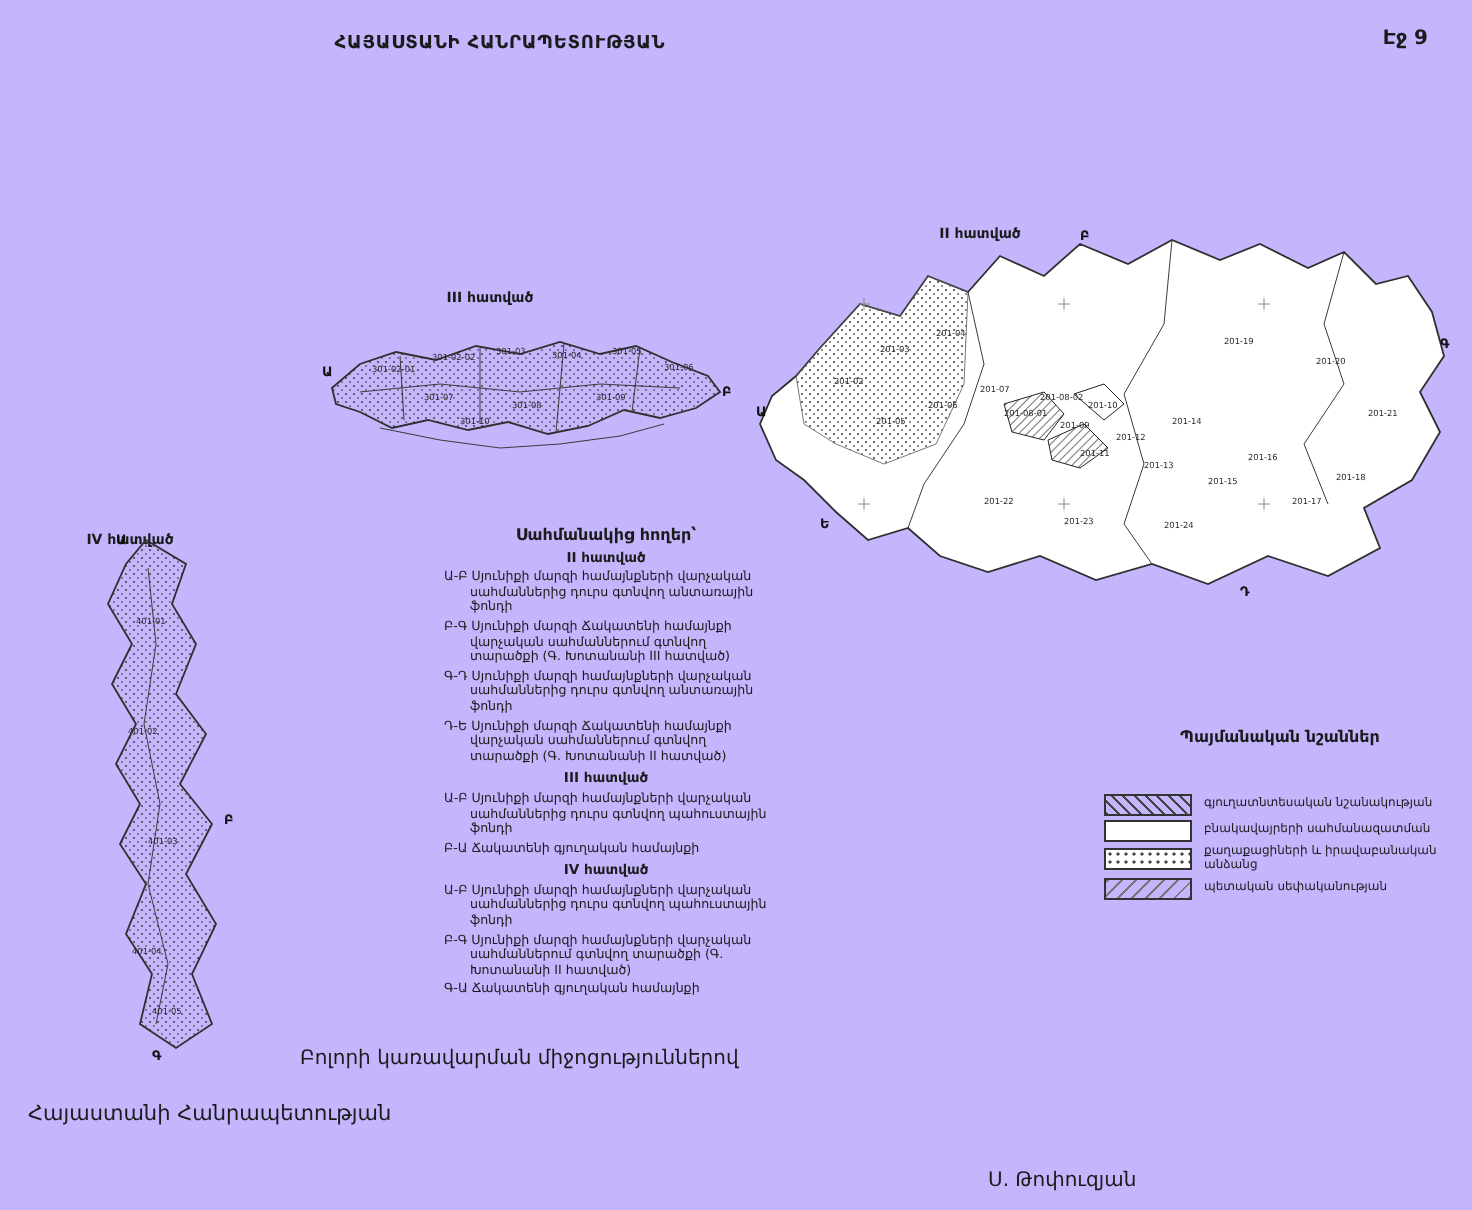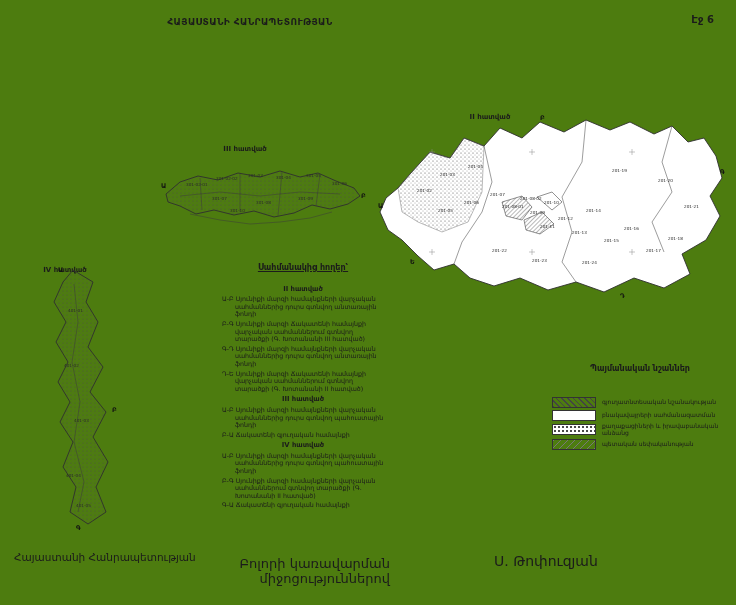--- a/index.html
+++ b/index.html
@@ -1,16 +1,16 @@
 <!DOCTYPE html>
 <html><head>
 <meta charset="utf-8">
 <style>
   html,body{margin:0;padding:0;background:#e8e8e6;}
-  .page{position:relative;width:736px;height:605px;background:#4d7c0f;color:#1b1b1b;
+  .page{position:relative;width:736px;height:605px;background:#c4b5fd;color:#1b1b1b;
         font-family:"DejaVu Sans",sans-serif;overflow:hidden;margin:0 auto;}
   
   .title{position:absolute;left:30px;top:16px;width:440px;text-align:center;
          font-size:9px;font-weight:bold;line-height:12.5px;letter-spacing:.4px;}
   .page-num{position:absolute;right:22px;top:14px;font-size:10px;font-weight:bold;}
   
   .sec-label{position:absolute;font-size:7px;font-weight:bold;}
   .sec-label.ii{left:440px;top:113px;width:100px;text-align:center;}
   .sec-label.iii{left:200px;top:145px;width:90px;text-align:center;}
   .sec-label.iv{left:30px;top:266px;width:70px;text-align:center;}
@@ -25,37 +25,37 @@
   .point-letters text{font-size:6.5px;font-weight:bold;fill:#111;}
   .outline{fill:#ffffff;stroke:#2f2f2f;stroke-width:0.9;}
   .outline.dots{fill:url(#pat-dots);}
   .sub{fill:url(#pat-dots);stroke:#555;stroke-width:0.4;}
   .innerline{fill:none;stroke:#3a3a3a;stroke-width:0.5;}
   .cluster{fill:url(#pat-hatch);stroke:#222;stroke-width:0.5;}
   .cluster.plain{fill:#fff;}
   .cross{stroke:#888;stroke-width:0.5;}
   
   .adjacent{position:absolute;left:222px;top:264px;width:162px;font-size:6.3px;line-height:7.6px;}
-  .adj-heading{text-align:center;font-weight:bold;font-size:8px;margin-bottom:14px;text-decoration:underline;}
+  .adj-heading{text-align:center;font-weight:bold;font-size:8px;margin-bottom:4px;}
   .adj-group-title{text-align:center;font-weight:bold;font-size:6.8px;margin:4px 0 2px;}
   .adj-item{padding-left:13px;text-indent:-13px;margin-bottom:2px;}
   
   .legend{position:absolute;left:552px;top:364px;width:176px;}
   .legend-title{font-size:8px;font-weight:bold;text-align:center;margin-bottom:24px;}
   .legend-row{display:flex;align-items:center;gap:6px;margin-bottom:2px;}
   .swatch{width:42px;height:9px;border:1px solid #333;flex:none;background:#fff;}
   .swatch[data-pattern="hatch"]{background:repeating-linear-gradient(45deg,#444 0 1px,transparent 1px 4px);}
   .swatch[data-pattern="blank"]{background:#fff;}
   .swatch[data-pattern="dots"]{background-image:radial-gradient(#444 0.7px,transparent 0.9px);background-size:4px 4px;}
   .swatch[data-pattern="hatch2"]{background:repeating-linear-gradient(-45deg,#777 0 1px,transparent 1px 5px);}
   .legend-label{font-size:6px;line-height:6.8px;}
   
-  .note{position:absolute;left:150px;top:556px;width:240px;text-align:right;font-size:13px;}
+  .note{position:absolute;left:150px;top:524px;width:240px;text-align:left;font-size:10px;}
   .footer-left{position:absolute;left:14px;top:549px;font-size:10.5px;line-height:16.5px;}
-  .signature{position:absolute;left:494px;top:553px;font-size:14px;}
+  .signature{position:absolute;left:494px;top:585px;font-size:10px;}
 </style>
 </head>
 <body>
 
 <div class="page">
 
   <svg width="0" height="0" style="position:absolute" aria-hidden="true">
     <defs>
       <pattern id="pat-dots" width="4" height="4" patternUnits="userSpaceOnUse">
         <circle cx="1" cy="1" r="0.55" fill="#4a4a4a"></circle>
@@ -63,21 +63,21 @@
       </pattern>
       <pattern id="pat-hatch" width="3" height="3" patternUnits="userSpaceOnUse" patternTransform="rotate(45)">
         <line x1="0" y1="0" x2="0" y2="3" stroke="#333" stroke-width="0.7"></line>
       </pattern>
     </defs>
   </svg>
 
   <div class="title">
     <div>ՀԱՅԱՍՏԱՆԻ ՀԱՆՐԱՊԵՏՈՒԹՅԱՆ</div>
   </div>
-  <div class="page-num">Էջ 6</div>
+  <div class="page-num">Էջ 9</div>
 
   <div class="sec-label ii">II հատված</div>
   <div class="sec-label iii">III հատված</div>
   <div class="sec-label iv">IV հատված</div>
 
   <div class="map m3">
     <svg viewBox="0 0 210 100" width="210" height="100">
       <polygon class="outline dots" points="6,42 20,30 38,24 58,28 78,21 100,25 120,19 140,25 158,21 176,29 194,36 200,44 188,52 170,57 152,53 134,61 114,65 94,59 74,63 54,58 36,62 20,54 8,50"></polygon>
       <polyline class="innerline" points="20,44 60,40 100,44 140,40 180,42"></polyline>
       <line class="innerline" x1="40" y1="26" x2="42" y2="58"></line>

